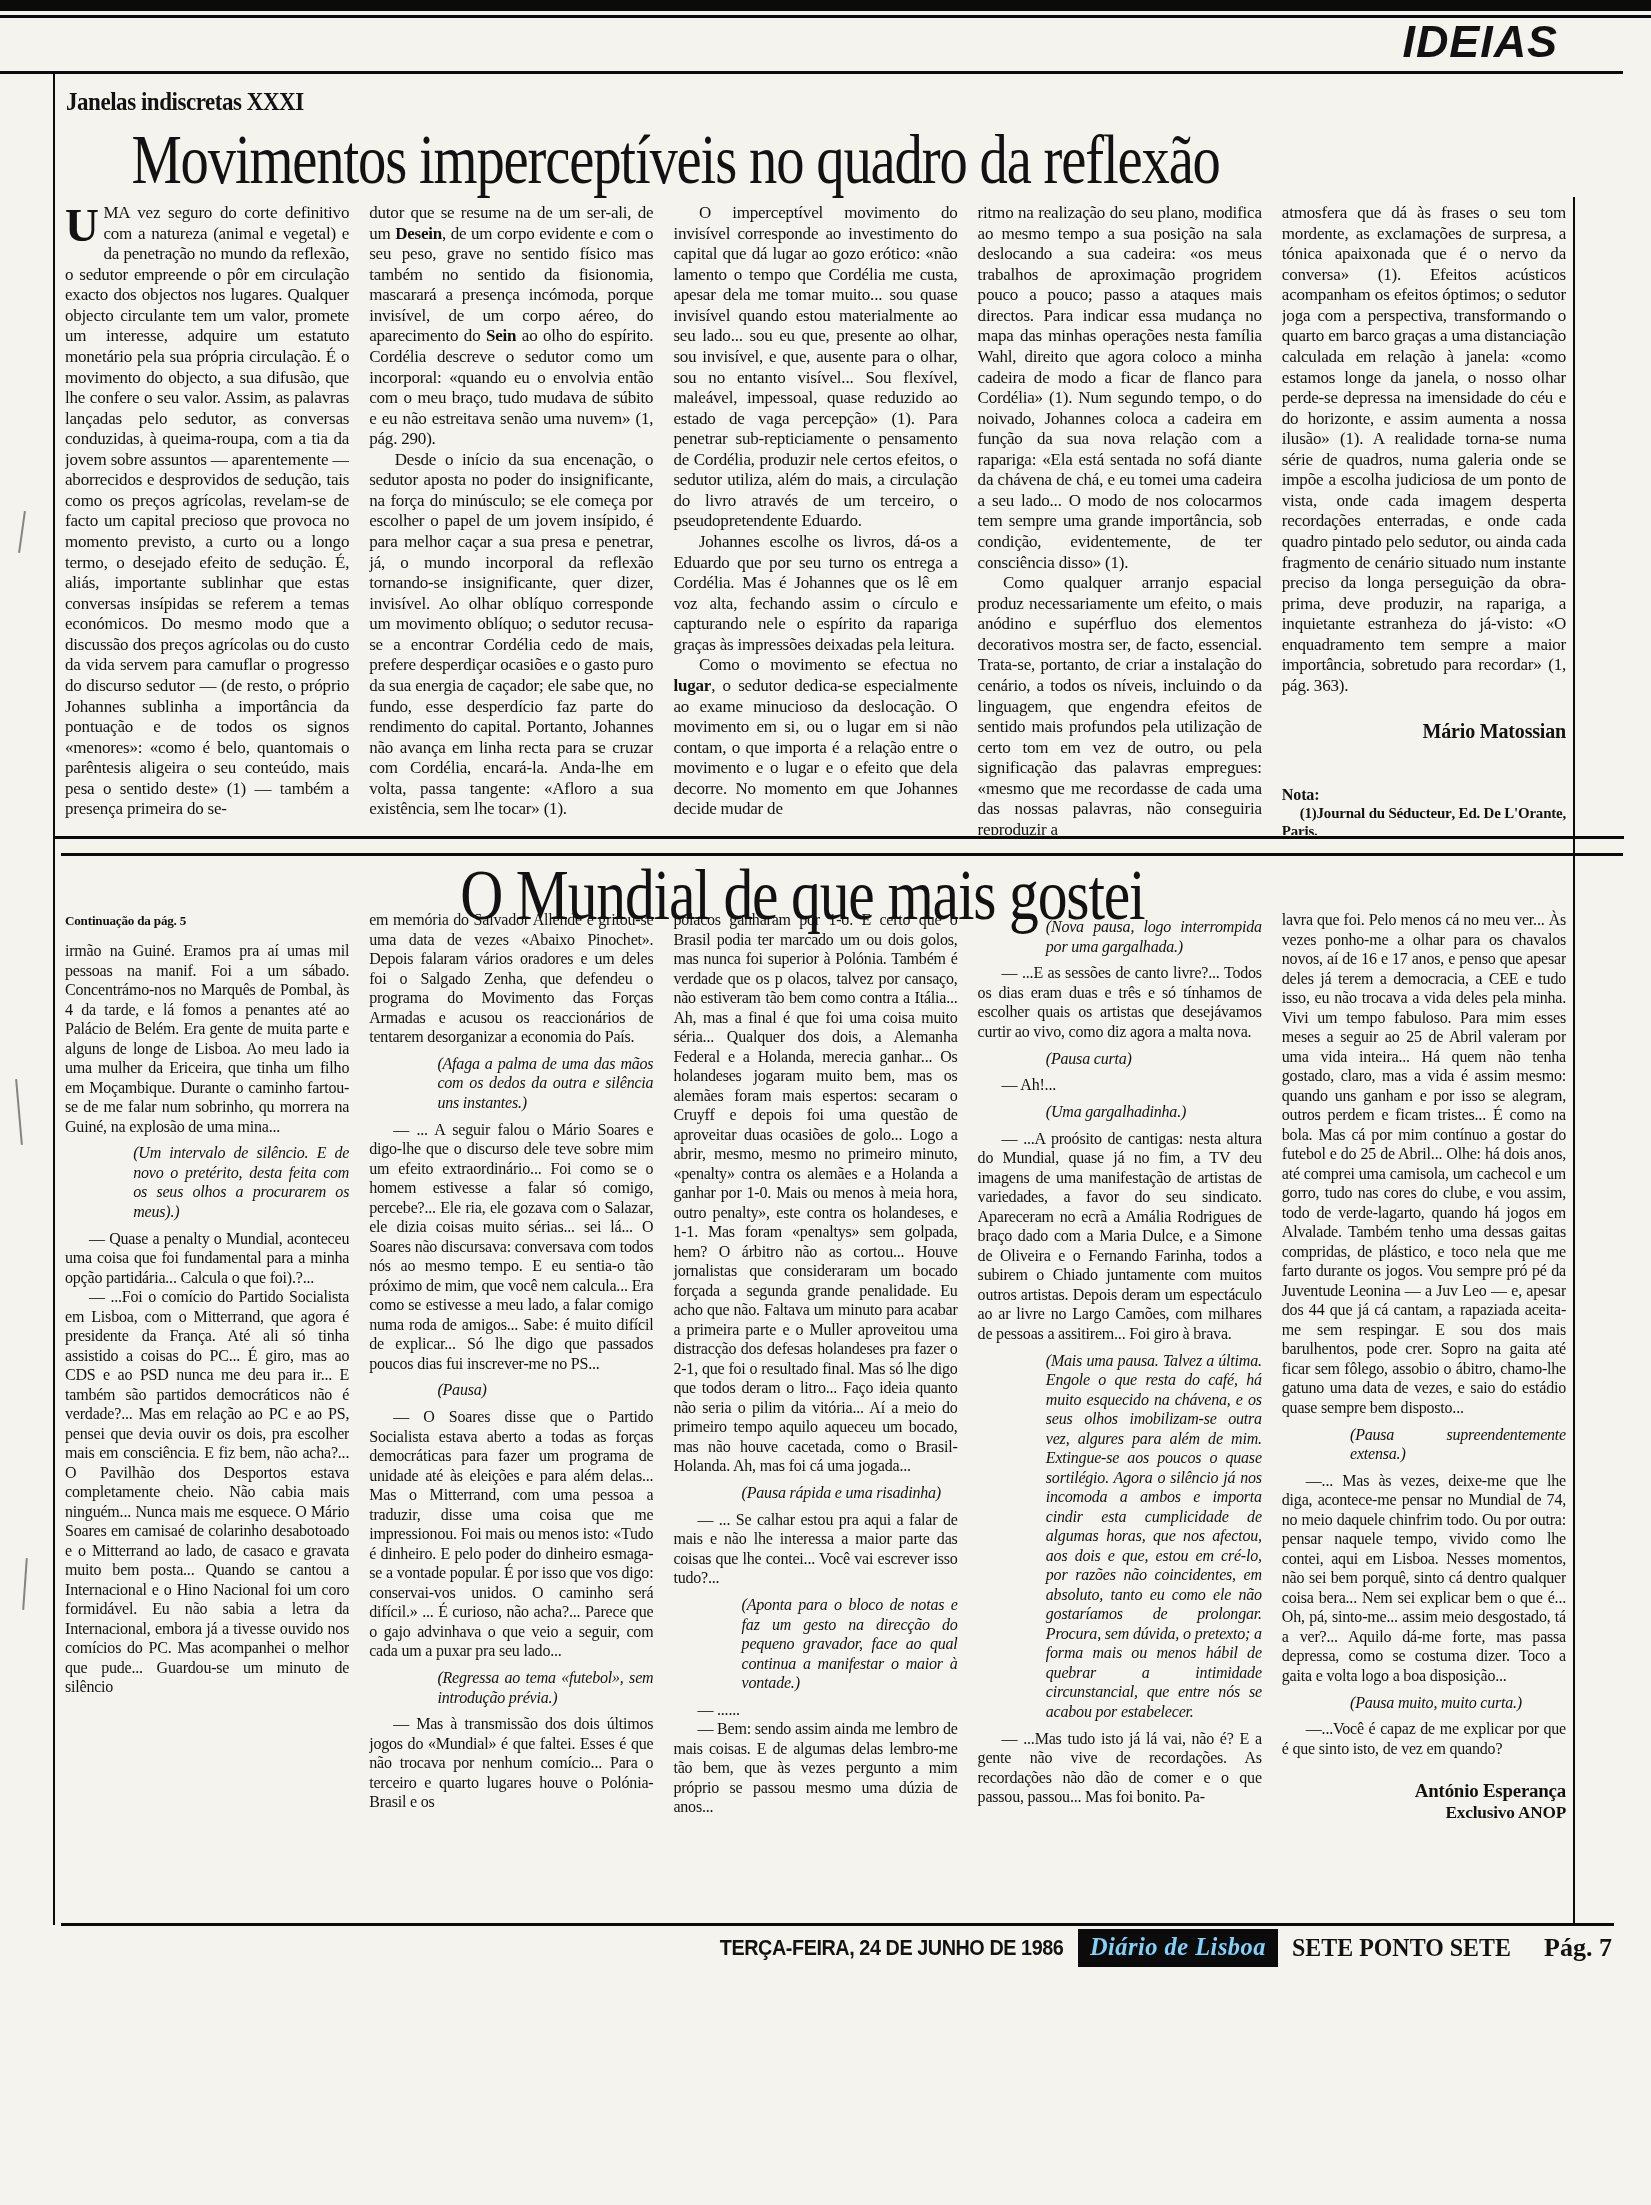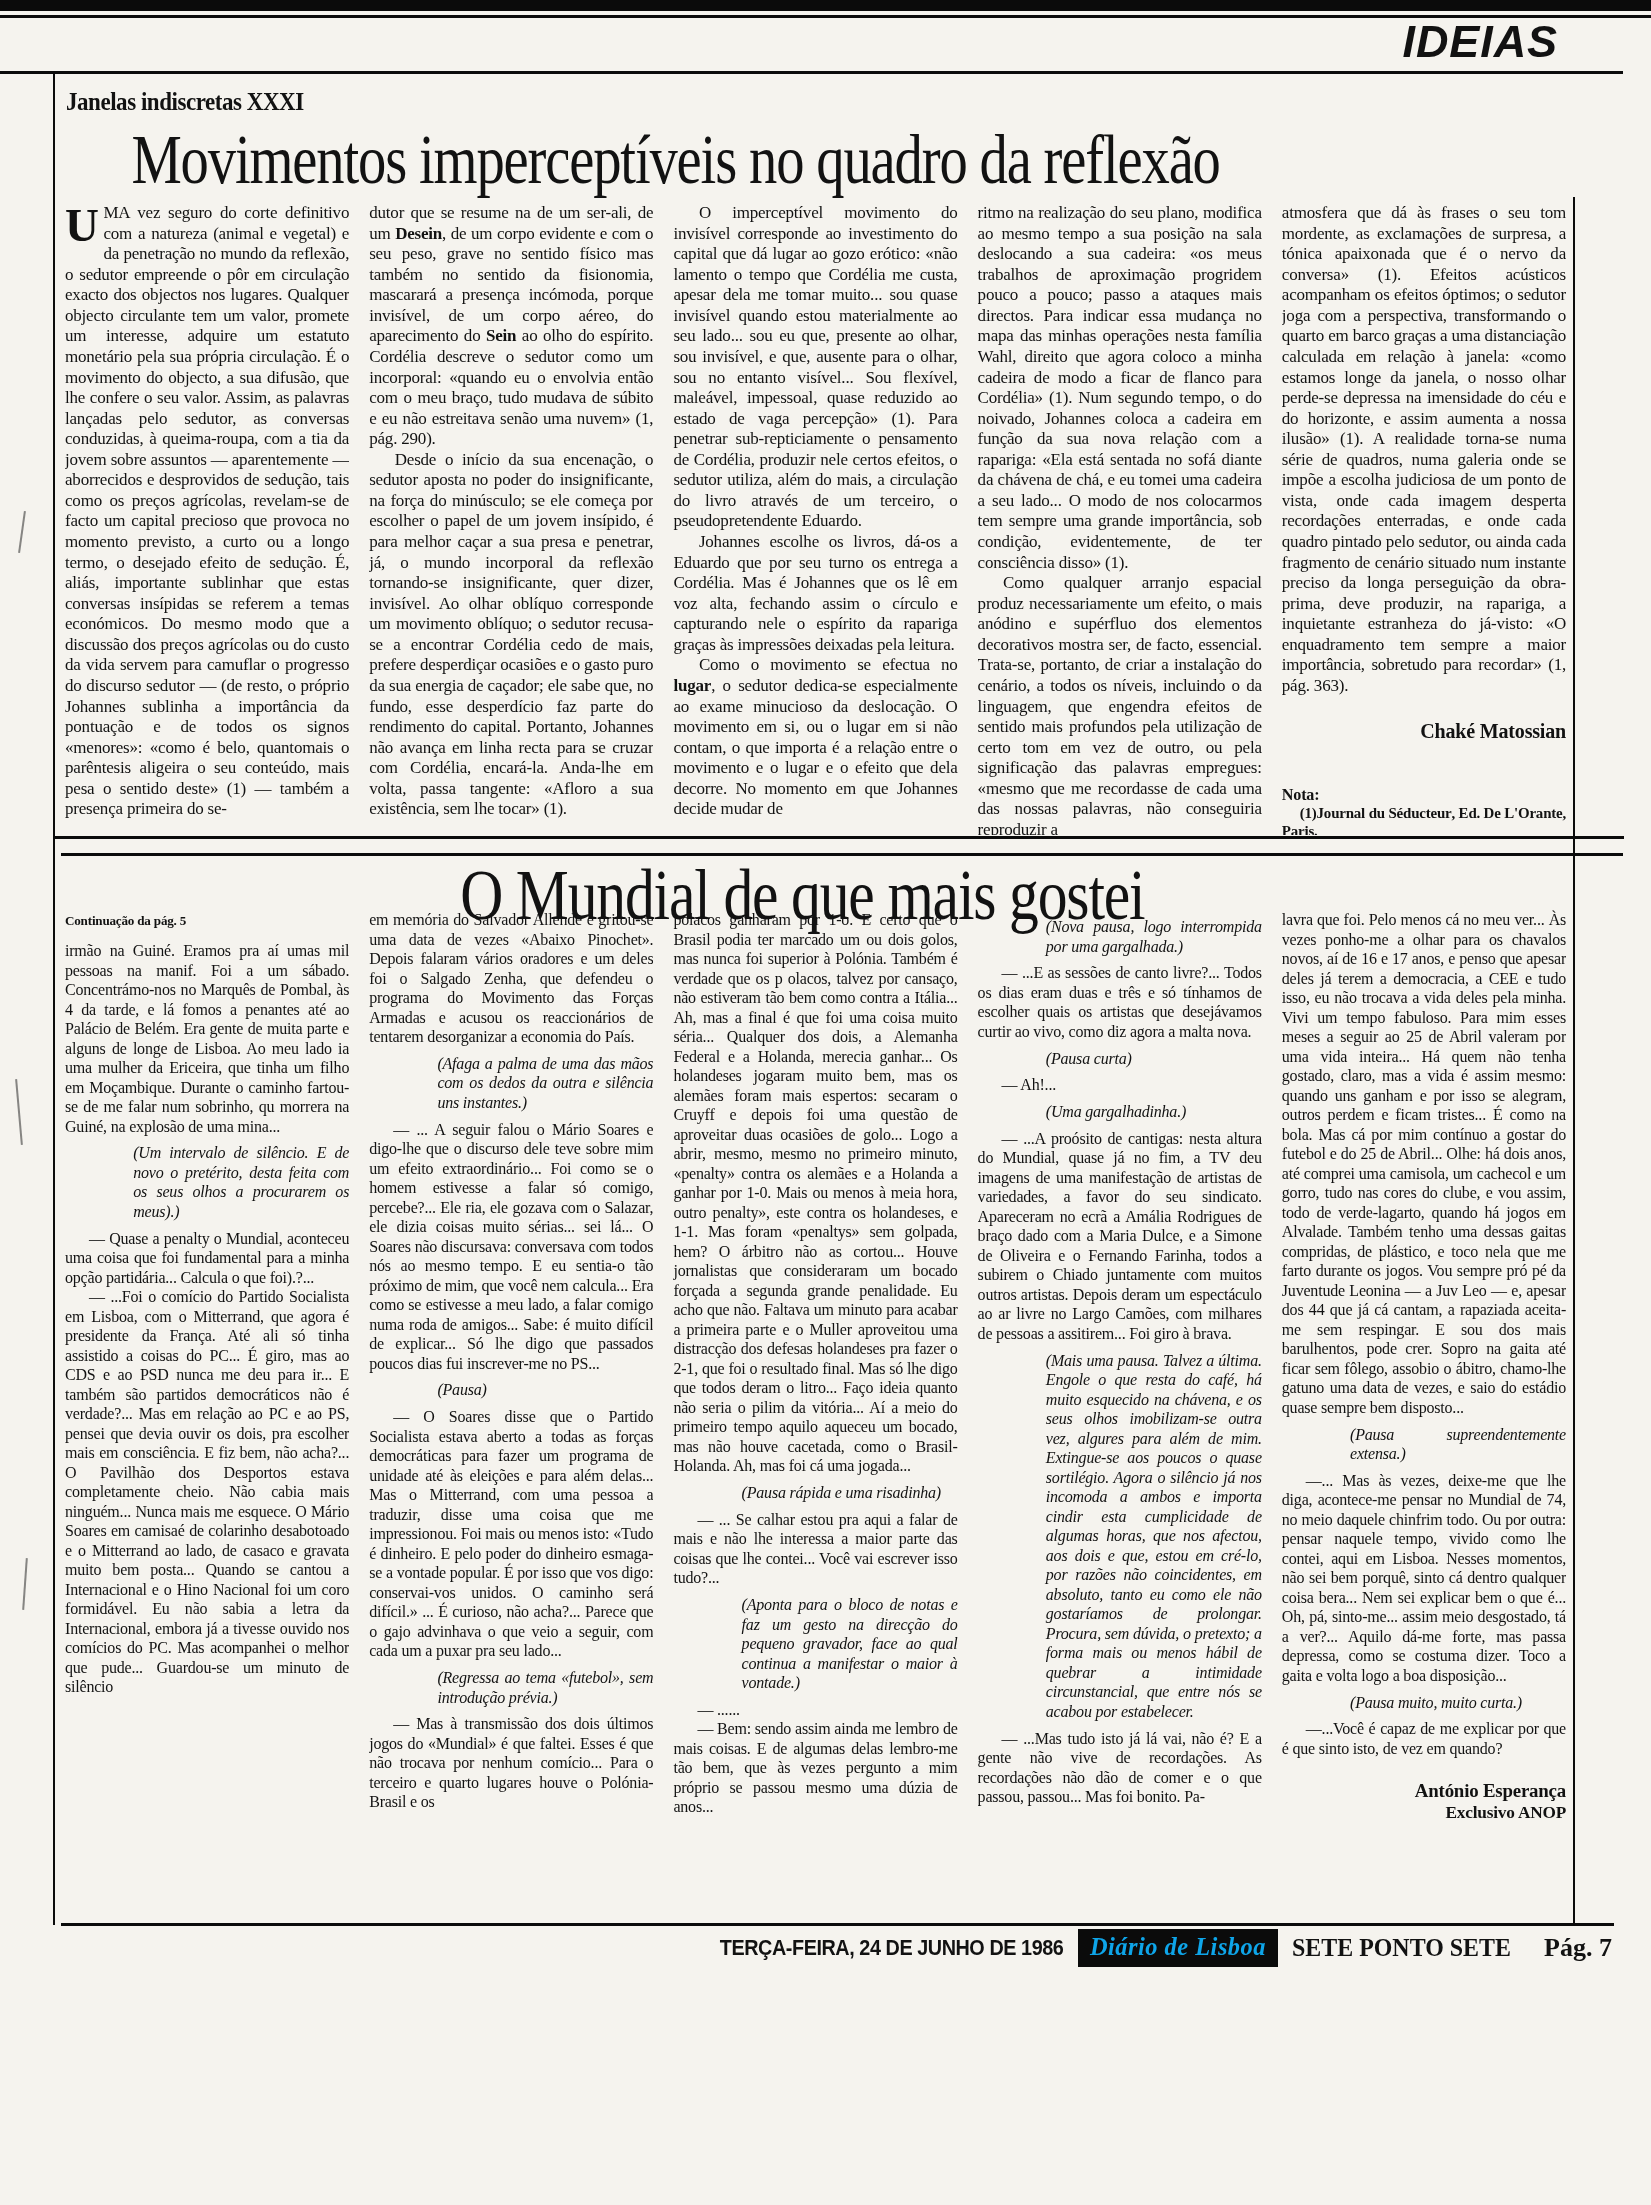--- a/index.html
+++ b/index.html
@@ -84,21 +84,21 @@
   .footer{
     position:absolute;top:1929px;right:40px;
     display:flex;align-items:center;gap:14px;white-space:nowrap;
   }
   .footer-date{
     font-family:"Liberation Sans","DejaVu Sans",sans-serif;
     font-weight:bold;font-size:22.5px;
     transform:scaleX(.88);transform-origin:right;letter-spacing:-0.5px;
   }
   .footer-masthead{
-    background:#0b0b0b;color:#0ea5e9;
+    background:#0b0b0b;color:#7dd3fc;
     font-style:italic;font-weight:bold;font-size:24.4px;
     padding:3.8px 12.2px 6.6px 12.2px;letter-spacing:0.5px;
   }
   .footer-edition{font-weight:bold;font-size:26px;transform:scaleX(.92);transform-origin:left;}
   .footer-page{font-weight:bold;font-size:26px;}
 
   
   .scan-mark{position:absolute;background:#2a2a2a;opacity:.55;}
   .m1{left:20.6px;top:511px;width:2.3px;height:42px;transform:rotate(8deg);}
   .m2{left:18px;top:1079px;width:1.9px;height:66px;transform:rotate(-5deg);}
@@ -136,21 +136,21 @@
         <p class="p-body">O imperceptível movimento do invisível corresponde ao investimento do capital que dá lugar ao gozo erótico: «não lamento o tempo que Cordélia me custa, apesar dela me tomar muito... sou quase invisível quando estou materialmente ao seu lado... sou eu que, presente ao olhar, sou invisível, e que, ausente para o olhar, sou no entanto visível... Sou flexível, maleável, impessoal, quase reduzido ao estado de vaga percepção» (1). Para penetrar sub-repticiamente o pensamento de Cordélia, produzir nele certos efeitos, o sedutor utiliza, além do mais, a circulação do livro através de um terceiro, o pseudopretendente Eduardo.</p>
         <p class="p-body">Johannes escolhe os livros, dá-os a Eduardo que por seu turno os entrega a Cordélia. Mas é Johannes que os lê em voz alta, fechando assim o círculo e capturando nele o espírito da rapariga graças às impressões deixadas pela leitura.</p>
         <p class="p-body">Como o movimento se efectua no <b>lugar</b>, o sedutor dedica-se especialmente ao exame minucioso da deslocação. O movimento em si, ou o lugar em si não contam, o que importa é a relação entre o movimento e o lugar e o efeito que dela decorre. No momento em que Johannes decide mudar de</p>
       </div>
     <div class="col">
         <p class="p-body nodent">ritmo na realização do seu plano, modifica ao mesmo tempo a sua posição na sala deslocando a sua cadeira: «os meus trabalhos de aproximação progridem pouco a pouco; passo a ataques mais directos. Para indicar essa mudança no mapa das minhas operações nesta família Wahl, direito que agora coloco a minha cadeira de modo a ficar de flanco para Cordélia» (1). Num segundo tempo, o do noivado, Johannes coloca a cadeira em função da sua nova relação com a rapariga: «Ela está sentada no sofá diante da chávena de chá, e eu tomei uma cadeira a seu lado... O modo de nos colocarmos tem sempre uma grande importância, sob condição, evidentemente, de ter consciência disso» (1).</p>
         <p class="p-body">Como qualquer arranjo espacial produz necessariamente um efeito, o mais anódino e supérfluo dos elementos decorativos mostra ser, de facto, essencial. Trata-se, portanto, de criar a instalação do cenário, a todos os níveis, incluindo o da linguagem, que engendra efeitos de sentido mais profundos pela utilização de certo tom em vez de outro, ou pela significação das palavras empregues: «mesmo que me recordasse de cada uma das nossas palavras, não conseguiria reproduzir a</p>
       </div>
     <div class="col">
         <p class="p-body nodent">atmosfera que dá às frases o seu tom mordente, as exclamações de surpresa, a tónica apaixonada que é o nervo da conversa» (1). Efeitos acústicos acompanham os efeitos óptimos; o sedutor joga com a perspectiva, transformando o quarto em barco graças a uma distanciação calculada em relação à janela: «como estamos longe da janela, o nosso olhar perde-se depressa na imensidade do céu e do horizonte, e assim aumenta a nossa ilusão» (1). A realidade torna-se numa série de quadros, numa galeria onde se impõe a escolha judiciosa de um ponto de vista, onde cada imagem desperta recordações enterradas, e onde cada quadro pintado pelo sedutor, ou ainda cada fragmento de cenário situado num instante preciso da longa perseguição da obra-prima, deve produzir, na rapariga, a inquietante estranheza do já-visto: «O enquadramento tem sempre a maior importância, sobretudo para recordar» (1, pág. 363).</p>
-        <p class="p-byline">Chaké Matossian</p>
+        <p class="p-byline">Mário Matossian</p>
         <p class="p-notelabel">Nota:</p>
         <p class="p-note">(1)<b>Journal du Séducteur</b>, Ed. De L'Orante, Paris.</p>
       </div>
   </div>
 
   <div class="rule rule-article-end"></div>
   <div class="rule rule-article2-top"></div>
 
   <h1 class="headline2" style="margin:0"><span>O Mundial de que mais gostei</span></h1>
 

